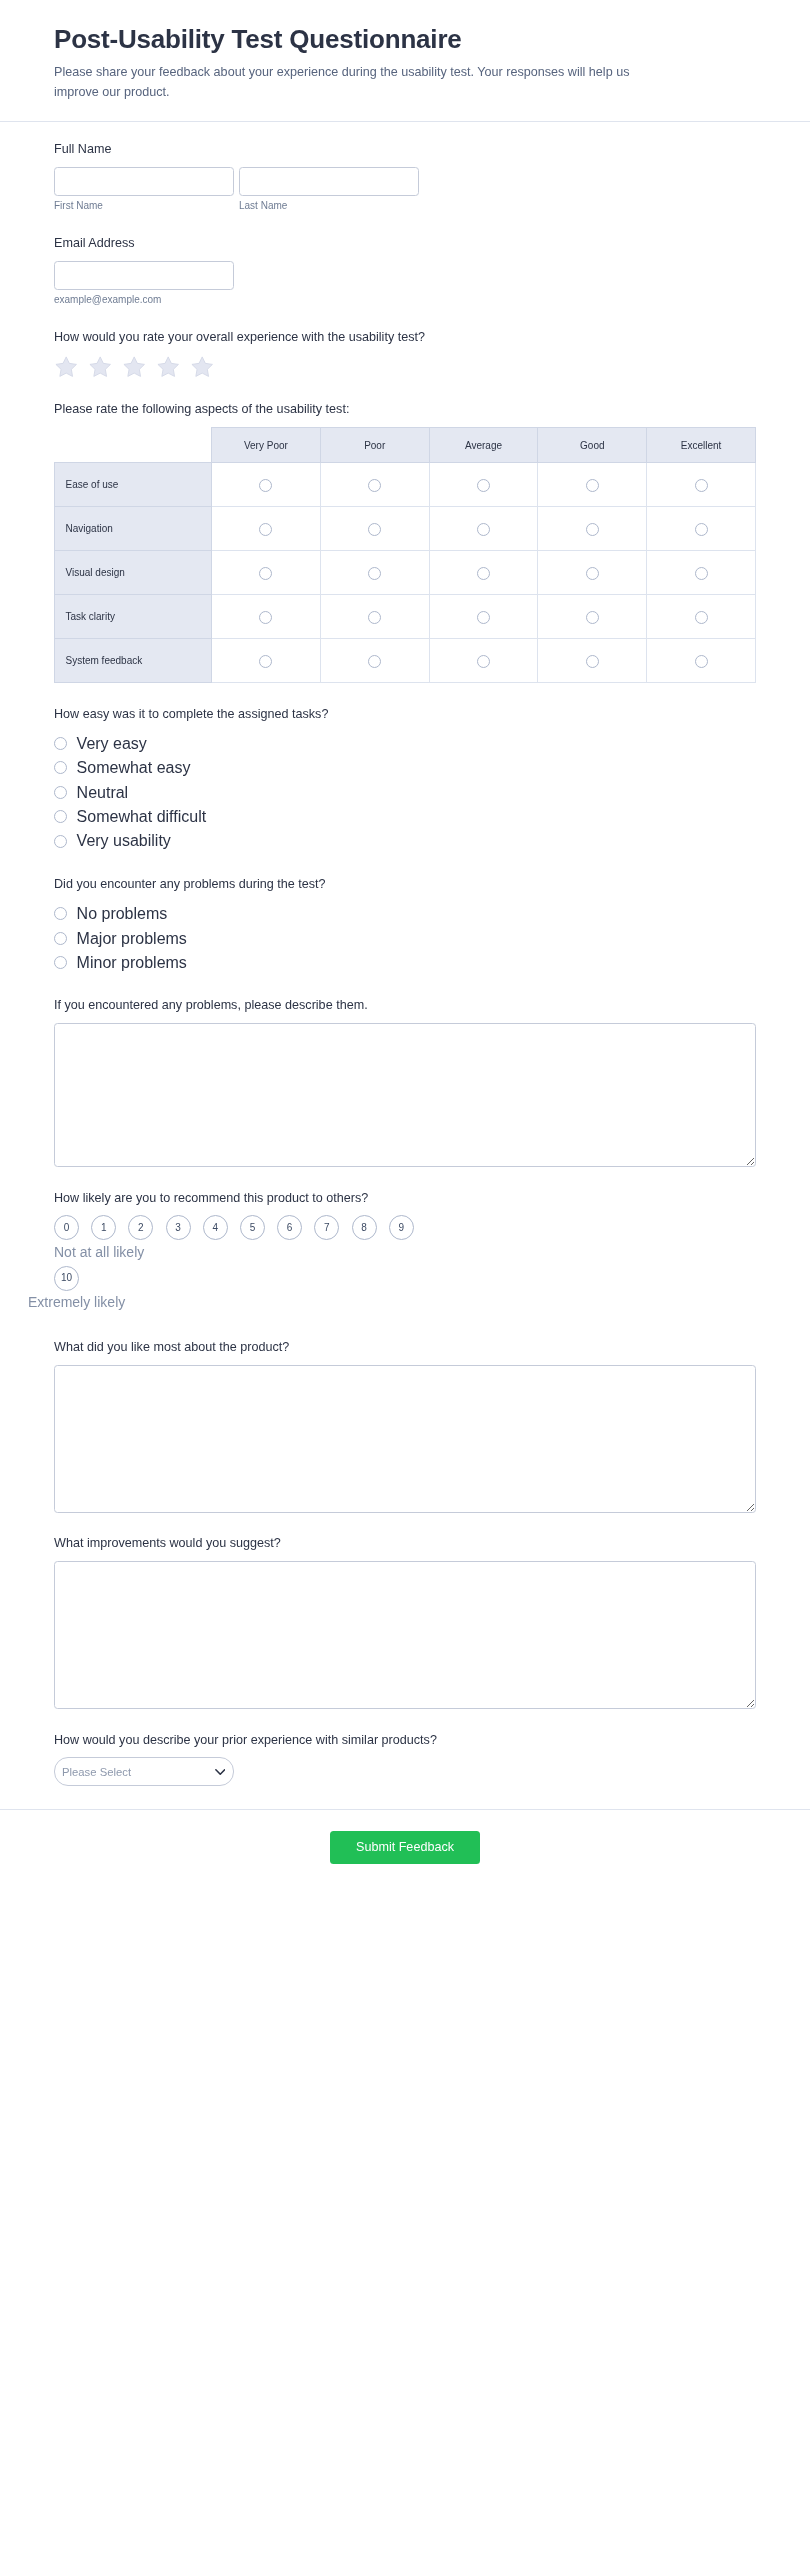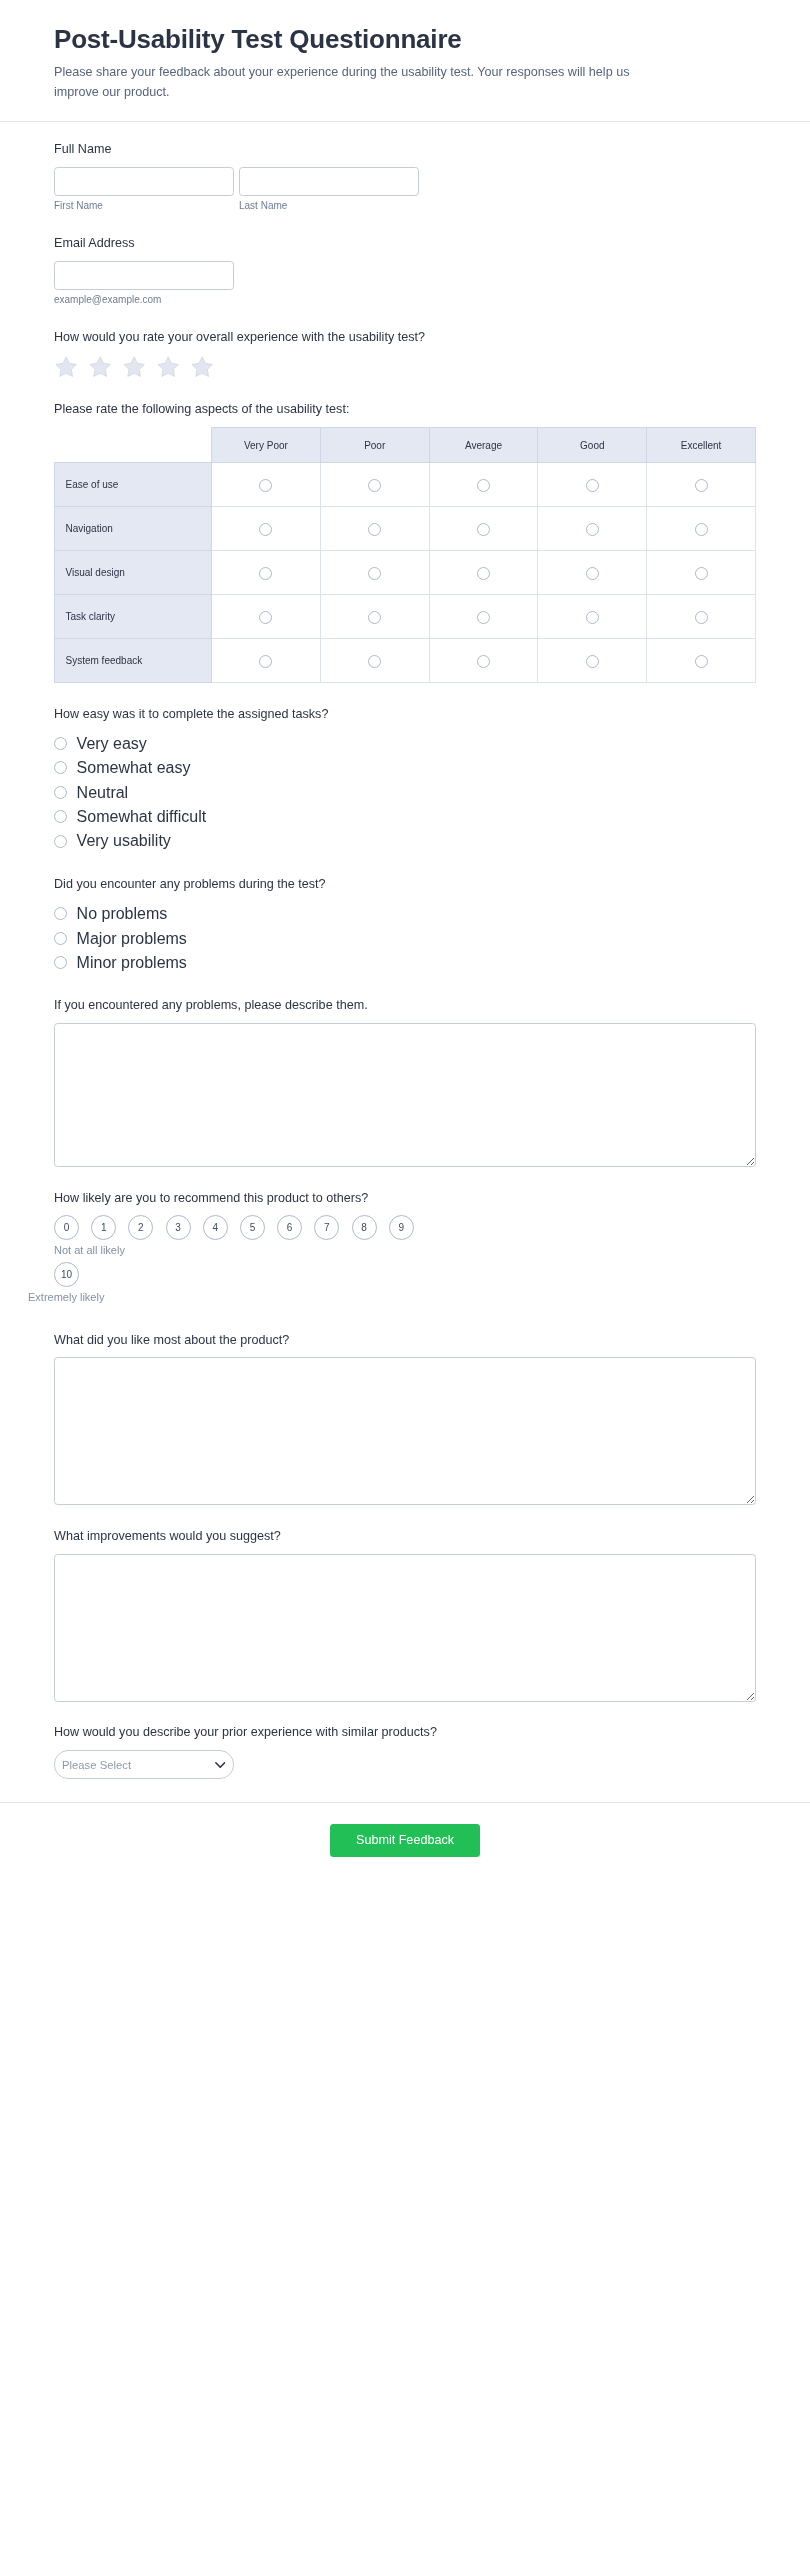--- a/index.html
+++ b/index.html
@@ -172,21 +172,21 @@
     background: #fff;
     color: #3c4a63;
     font-family: "Liberation Sans", sans-serif;
     font-size: 10px;
     line-height: 1;
     display: flex; align-items: center; justify-content: center;
     cursor: pointer;
     padding: 0;
   }
   .scale-cap {
-    font-size: 11px;
+    font-size: 14px;
     color: #8490a6;
     margin-top: 3.5px;
     display: block;
     line-height: 1.2;
   }
   .scale-cap.right { margin-left: 0; }
 
   
   .sel-wrap { position: relative; width: 180px; }
   select.sel {

